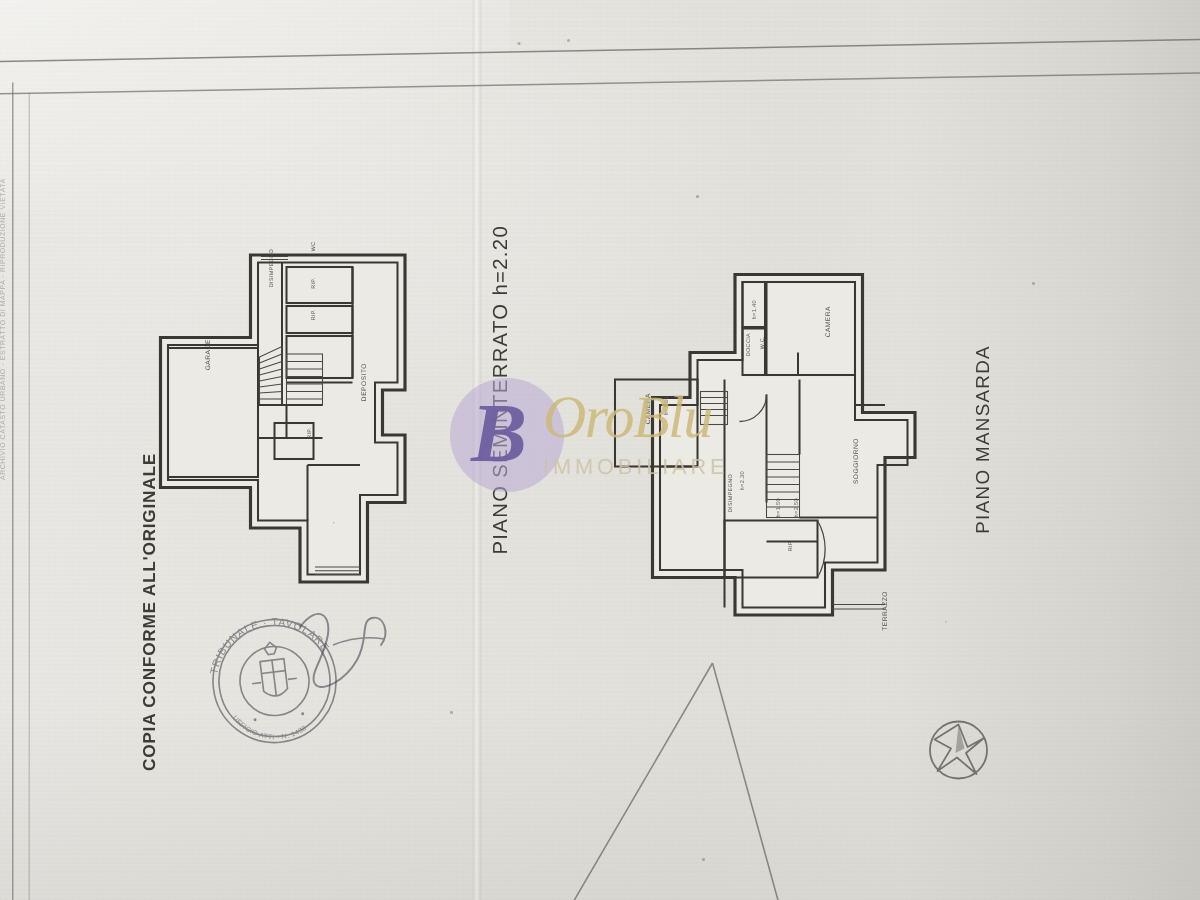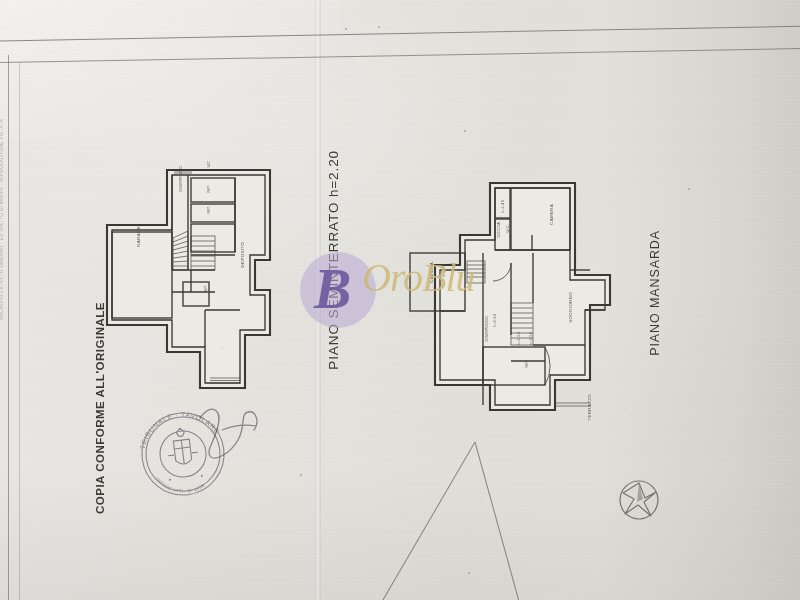--- a/index.html
+++ b/index.html
@@ -282,20 +282,21 @@
 <div class="rlabel dim" style="left:442px;top:264px;">h=1.50</div>
 
 <div class="caption" id="cap-seminterrato">PIANO SEMINTERRATO  h=2.20</div>
 <div class="caption" id="cap-mansarda">PIANO MANSARDA</div>
 <div class="caption" id="cap-copia">COPIA CONFORME ALL'ORIGINALE</div>
 
 <div id="watermark">
   <div id="wm-circle"></div>
   <div id="wm-mono">B</div>
   <div id="wm-script">OroBlu</div>
+  <div id="wm-sub">IMMOBILIARE</div>
 </div>
 
 <div id="stamp">
   <svg width="106" height="104" viewBox="0 0 106 104">
     <defs>
       <path id="arcTop" d="M14,54 A39,39 0 0,1 92,54"></path>
       <path id="arcBot" d="M18,56 A35,35 0 0,0 88,56"></path>
     </defs>
     <circle class="st" cx="53" cy="52" r="41"></circle>
     <circle class="st" cx="53" cy="52" r="37" stroke-width="0.7"></circle>

